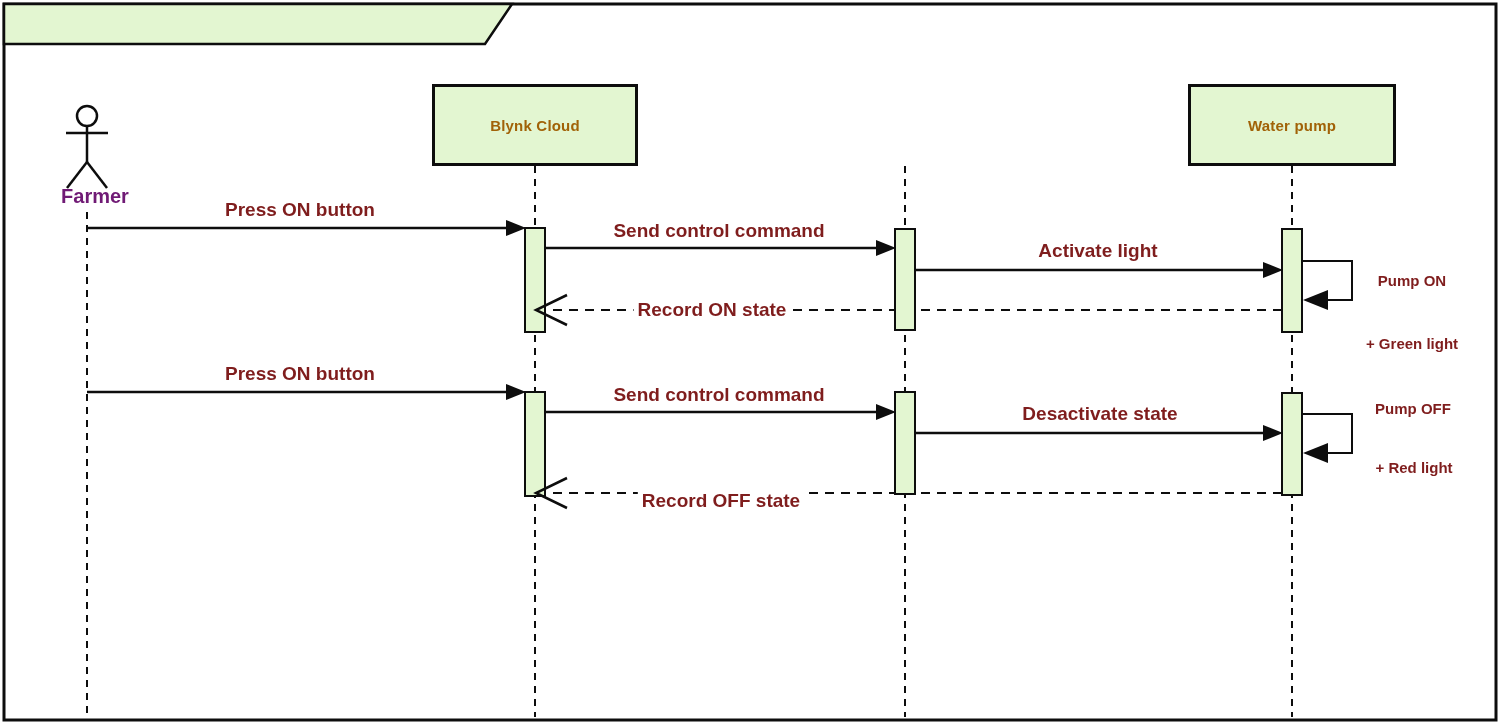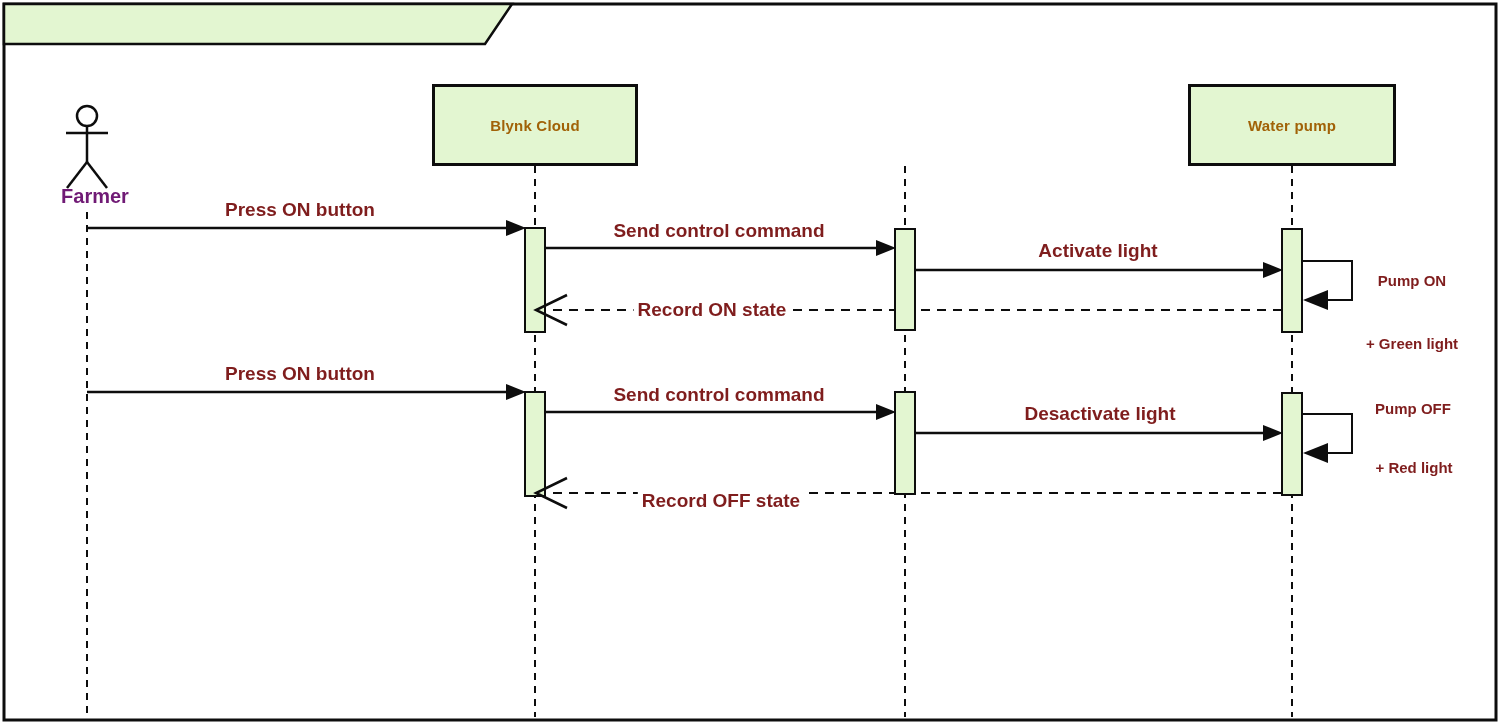--- a/index.html
+++ b/index.html
@@ -166,18 +166,18 @@
 
   <div class="msg-label" style="left:300px; top:210px;">Press ON button</div>
   <div class="msg-label" style="left:719px; top:231px;">Send control command</div>
   <div class="msg-label" style="left:1098px; top:251px;">Activate light</div>
   <div class="msg-label small" style="left:1412px; top:268px;margin-top:12px;">Pump ON</div>
   <div class="msg-label small" style="left:1412px; top:297px;margin-top:46px;">+ Green light</div>
   <div class="msg-label on-line" style="left:712px; top:310px;">Record ON state</div>
 
   <div class="msg-label" style="left:300px; top:374px;">Press ON button</div>
   <div class="msg-label" style="left:719px; top:395px;">Send control command</div>
-  <div class="msg-label" style="left:1100px; top:414px;">Desactivate light</div>
+  <div class="msg-label" style="left:1100px; top:414px;">Desactivate state</div>
   <div class="msg-label small" style="left:1413px; top:408px;">Pump OFF</div>
   <div class="msg-label small" style="left:1414px; top:439px;margin-top:28px;">+ Red light</div>
   <div class="msg-label on-line" style="left:721px; top:491px;margin-top:10px;">Record OFF state</div>
 
 </div>
 
 </body></html>

